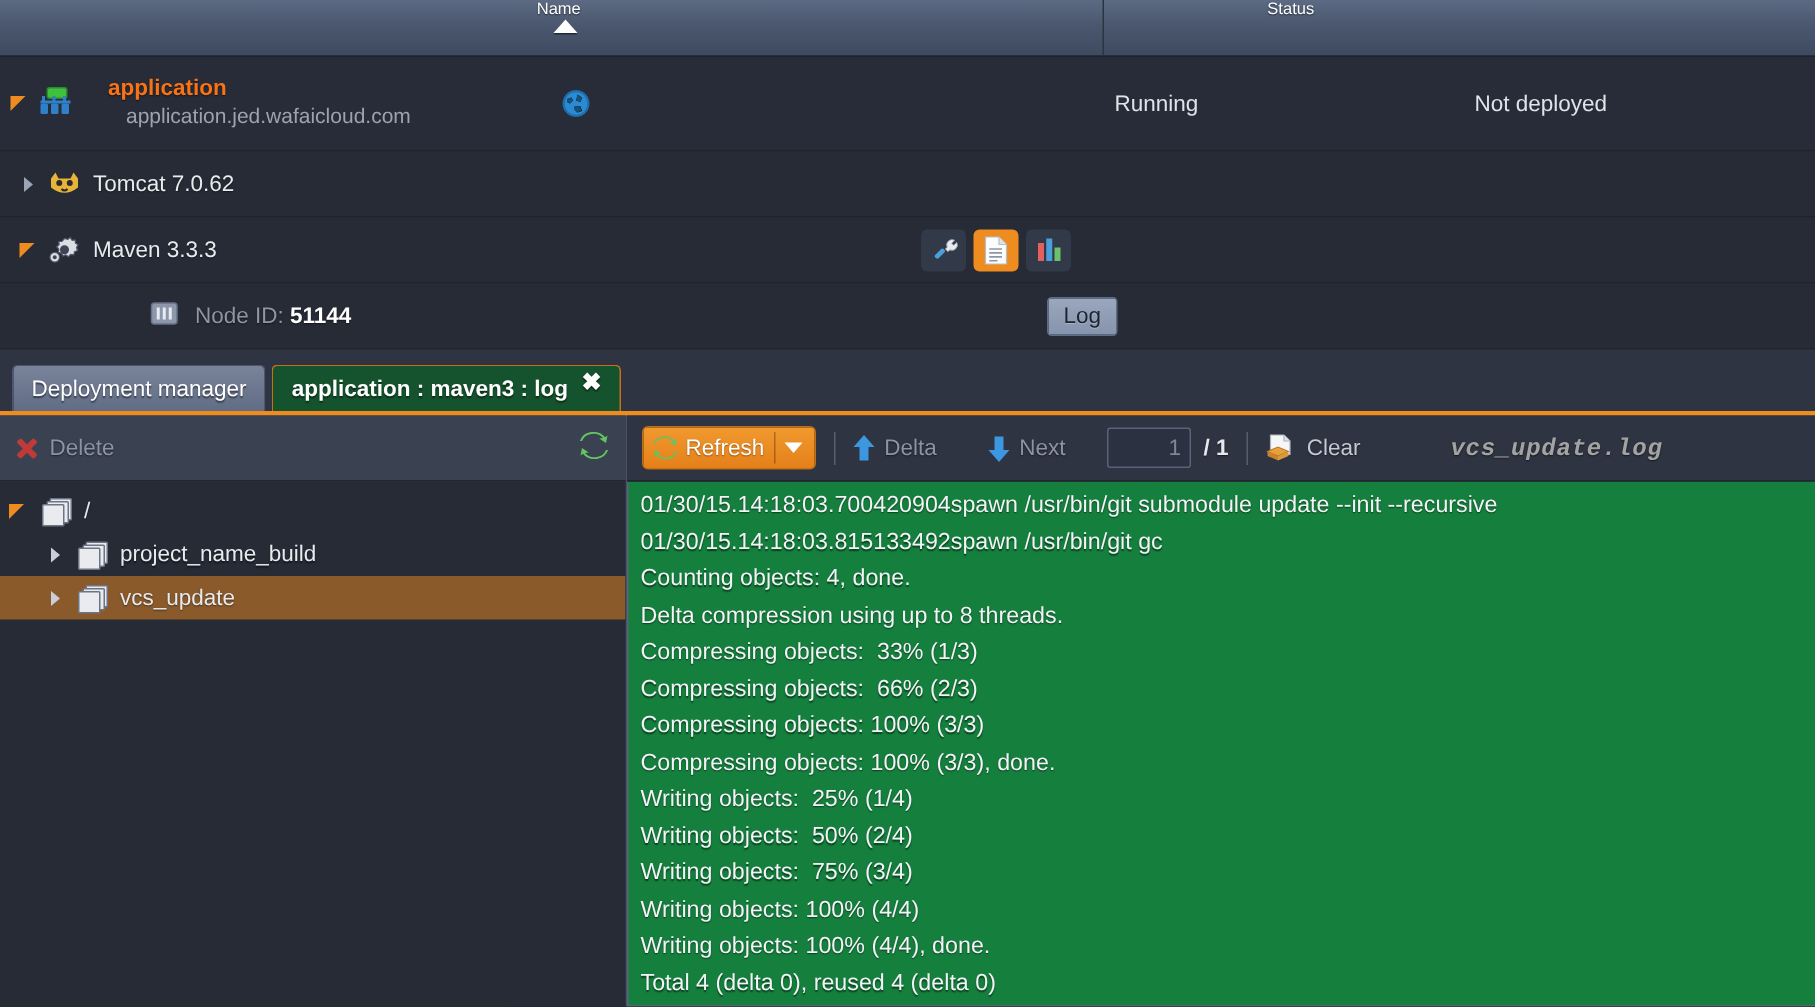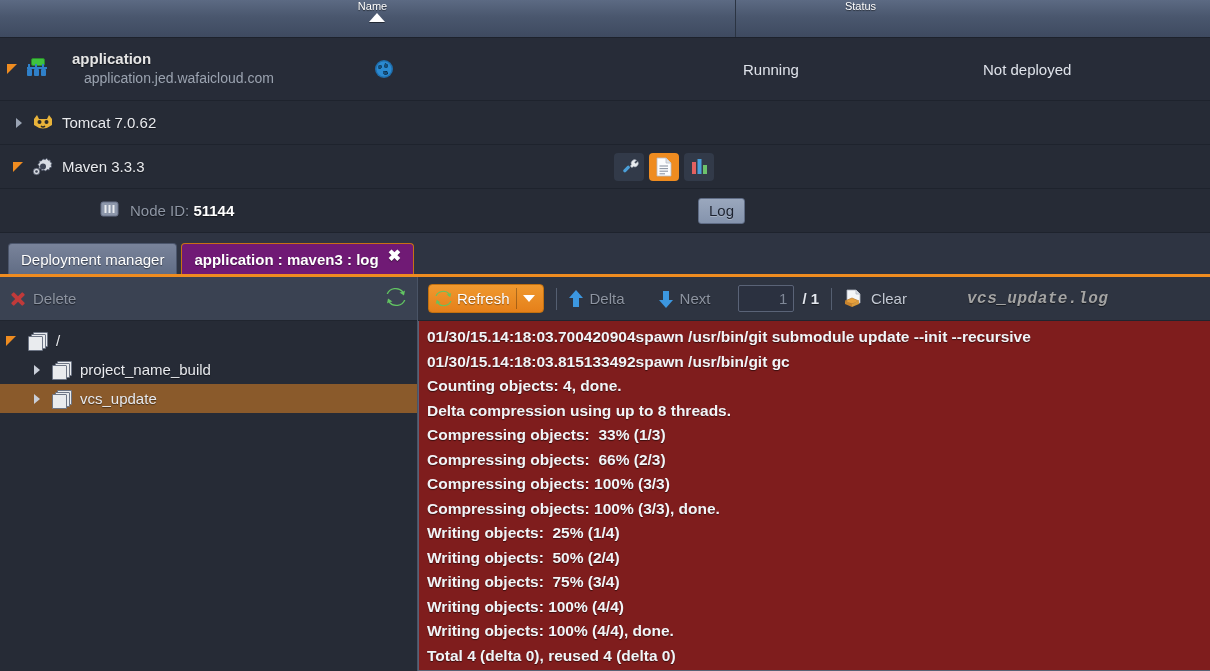--- a/index.html
+++ b/index.html
@@ -72,21 +72,21 @@
 
   .env-icon{position:relative;width:26px;height:24px;flex:0 0 26px;margin-left:2px;}
   .env-icon .top{position:absolute;left:7px;top:1px;width:12px;height:6px;background:#3fc13f;border:1px solid #2a8c2a;border-radius:2px;}
   .env-icon .bar{position:absolute;left:3px;top:10px;width:20px;height:2px;background:#2f80c9;}
   .env-icon .n{position:absolute;top:12px;width:5px;height:7px;background:#2f80c9;border-radius:1px;}
   .env-icon .n1{left:3px;} .env-icon .n2{left:10px;} .env-icon .n3{left:17px;}
   .env-icon .s{position:absolute;top:7px;width:2px;height:4px;background:#2f80c9;}
   .env-icon .s1{left:4px;} .env-icon .s2{left:11px;} .env-icon .s3{left:18px;}
 
   .env-text{margin-left:22px;line-height:1.25;}
-  .env-title{font-weight:bold;font-size:15px;color:#e5e5e5;text-shadow:0 1px 1px rgba(0,0,0,.6);}
+  .env-title{font-weight:bold;font-size:15px;color:#f97316;text-shadow:0 1px 1px rgba(0,0,0,.6);}
   .env-host{font-size:14px;color:#9ba3b0;margin-top:4px;margin-left:12px;}
 
   .globe{
     position:absolute;left:374px;top:50%;transform:translateY(-50%);
     width:20px;height:20px;
   }
 
   .node-icon{width:22px;height:20px;flex:0 0 22px;margin-left:4px;position:relative;}
 
   .node-label{margin-left:8px;font-size:15px;color:#e8eaee;text-shadow:0 1px 1px rgba(0,0,0,.5);}
@@ -126,21 +126,21 @@
     padding:0 12px;margin-right:4px;font-size:15px;
     border-radius:4px 4px 0 0;
     box-sizing:border-box;
   }
   .tab.inactive{
     background:linear-gradient(to bottom,#79839a,#616d85);
     color:#ffffff;border:1px solid #4c566c;border-bottom:none;
     text-shadow:0 1px 1px rgba(0,0,0,.5);
   }
   .tab.active{
-    background:#701a75;color:#ffffff;font-weight:bold;
+    background:#14532d;color:#ffffff;font-weight:bold;
     border:1px solid #c87114;border-bottom:none;
     text-shadow:0 1px 1px rgba(0,0,0,.45);
   }
   .tab-close{
     margin-left:9px;font-size:16px;font-weight:bold;color:#ffffff;line-height:1;
     margin-top:-6px;text-shadow:0 1px 1px rgba(0,0,0,.5);
   }
 
   
   .split{flex:1;display:flex;min-height:0;background:#262b36;}
@@ -213,21 +213,21 @@
   .tree-row .lbl{margin-left:8px;text-shadow:0 1px 1px rgba(0,0,0,.5);}
   .indent{margin-left:24px;}
 
   .folder{width:20px;height:17px;position:relative;flex:0 0 20px;margin-left:6px;}
   .folder .p{position:absolute;background:#e9ebee;border:1px solid #6d7585;border-radius:1px;}
   .folder .p3{left:5px;top:0;width:13px;height:13px;}
   .folder .p2{left:3px;top:2px;width:13px;height:13px;}
   .folder .p1{left:0px;top:4px;width:13px;height:13px;}
 
   
-  .logwrap{flex:1;min-height:0;background:#7f1d1d;border:1px solid #596276;border-top:none;border-right:none;box-sizing:border-box;overflow:hidden;font-weight:bold;}
+  .logwrap{flex:1;min-height:0;background:#15803d;border:1px solid #596276;border-top:none;border-right:none;box-sizing:border-box;overflow:hidden;}
   .logtext{
     margin:0;padding:4px 0 0 8px;
     font-family:"Liberation Sans", sans-serif;
     font-size:15.5px;line-height:24.5px;color:#f2f4f7;
     white-space:pre;
     text-shadow:0 1px 1px rgba(0,0,0,.55);
   }
 </style>
 </head>
 <body>

